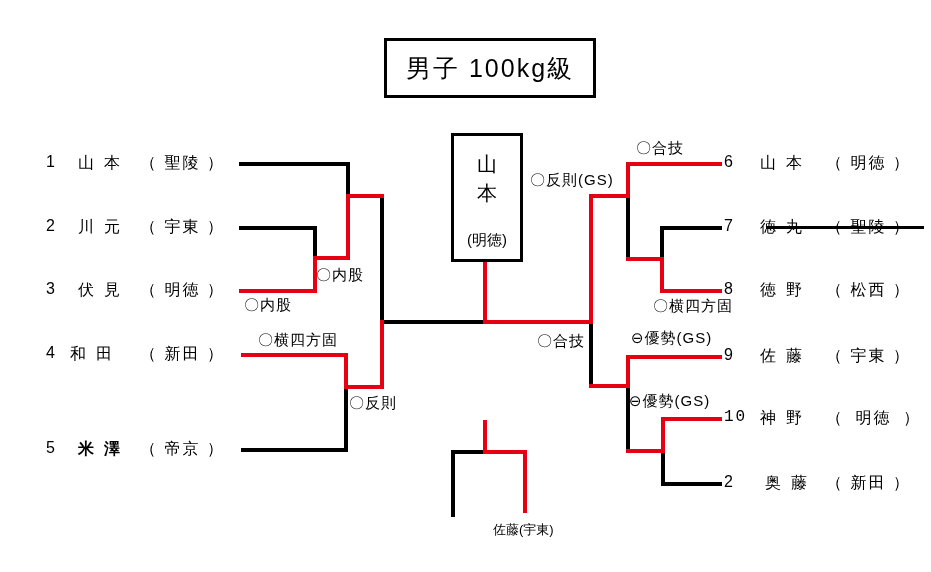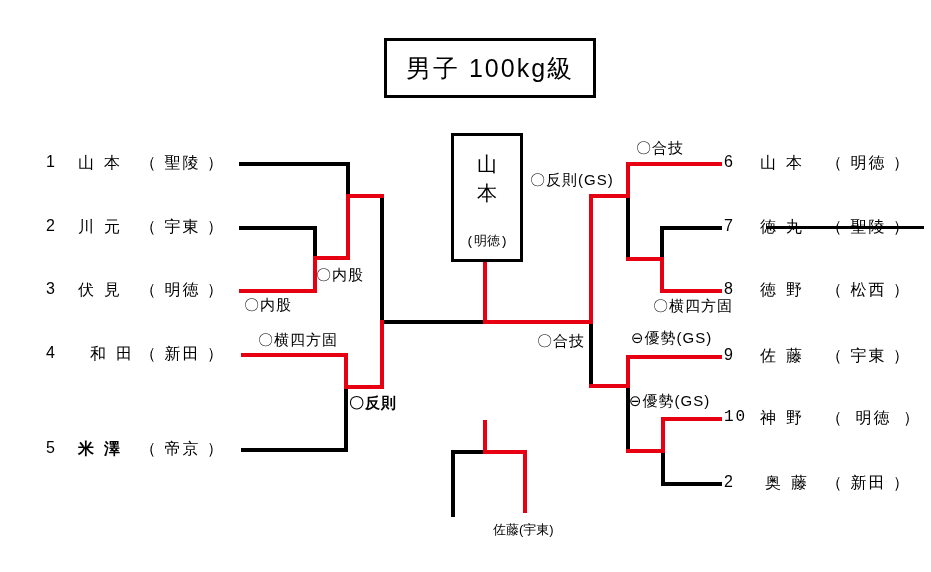--- a/index.html
+++ b/index.html
@@ -15,21 +15,21 @@
     display:flex;align-items:center;justify-content:center;
   }
   .title-box span{font-size:25px;letter-spacing:2px;white-space:nowrap;}
   .champion-box{
     position:absolute;left:435px;top:133px;width:72px;height:129px;
     border:3px solid #000;box-sizing:border-box;
     display:flex;flex-direction:column;align-items:center;
   }
   .champ-name{font-size:20px;line-height:29px;}
   .champ-name.first{margin-top:14px;}
-  .champ-school{margin-top:auto;margin-bottom:9px;font-size:13px;white-space:nowrap;font-family:Liberation Mono, monospace;}
+  .champ-school{margin-top:auto;margin-bottom:9px;font-size:15px;white-space:nowrap;}
   .seg{position:absolute;}
   .entry-row{position:absolute;height:22px;white-space:nowrap;}
   .entry-num{position:absolute;top:0;font-size:16px;letter-spacing:2px;}
   .entry-name{position:absolute;top:0;font-size:16px;letter-spacing:10px;}
   .entry-school{position:absolute;top:0;font-size:16px;letter-spacing:2px;}
   .annotation{position:absolute;font-size:15px;white-space:nowrap;letter-spacing:1px;}
   .tp-label{position:absolute;left:477px;top:521px;font-size:13px;white-space:nowrap;}
 </style>
 </head>
 <body>
@@ -104,21 +104,21 @@
         <span class="entry-name" style="left: 32px;">川元</span>
         <span class="entry-school" style="left: 94px;">（ 宇東 ）</span>
       </div>
       <div class="entry-row" style="left: 30px; top: 280px; width: 210px;">
         <span class="entry-num" style="left: 0px;">3</span>
         <span class="entry-name" style="left: 32px;">伏見</span>
         <span class="entry-school" style="left: 94px;">（ 明徳 ）</span>
       </div>
       <div class="entry-row" style="left: 30px; top: 344px; width: 210px;">
         <span class="entry-num" style="left: 0px;">4</span>
-        <span class="entry-name" style="left: 44px;">和田</span>
+        <span class="entry-name" style="left: 24px;">和田</span>
         <span class="entry-school" style="left: 94px;">（ 新田 ）</span>
       </div>
       <div class="entry-row" style="left: 30px; top: 439px; width: 210px;">
         <span class="entry-num" style="left: 0px;">5</span>
         <span class="entry-name" style="left: 32px; font-weight: bold;">米澤</span>
         <span class="entry-school" style="left: 94px;">（ 帝京 ）</span>
       </div>
       <div class="entry-row" style="left: 708px; top: 153px; width: 210px;">
         <span class="entry-num" style="left: 0px;">6</span>
         <span class="entry-name" style="left: 36px;">山本</span>
@@ -147,21 +147,21 @@
       <div class="entry-row" style="left: 708px; top: 473px; width: 210px;">
         <span class="entry-num" style="left: 0px;">2</span>
         <span class="entry-name" style="left: 41px;">奥藤</span>
         <span class="entry-school" style="left: 102px;">（ 新田 ）</span>
       </div>
     </div>
   <div id="annotations">
       <div class="annotation" style="left: 300px; top: 266px;">〇内股</div>
       <div class="annotation" style="left: 228px; top: 296px;">〇内股</div>
       <div class="annotation" style="left: 242px; top: 331px;">〇横四方固</div>
-      <div class="annotation" style="left: 333px; top: 394px; font-weight: bold;">〇反則</div>
+      <div class="annotation" style="left: 333px; top: 394px;">〇反則</div>
       <div class="annotation" style="left: 620px; top: 139px;">〇合技</div>
       <div class="annotation" style="left: 637px; top: 297px;">〇横四方固</div>
       <div class="annotation" style="left: 514px; top: 171px;">〇反則(GS)</div>
       <div class="annotation" style="left: 521px; top: 332px;">〇合技</div>
       <div class="annotation" style="left: 615px; top: 329px;">⊖優勢(GS)</div>
       <div class="annotation" style="left: 613px; top: 392px;">⊖優勢(GS)</div>
     </div>
 
   <div class="tp-label">佐藤(宇東)</div>
 

